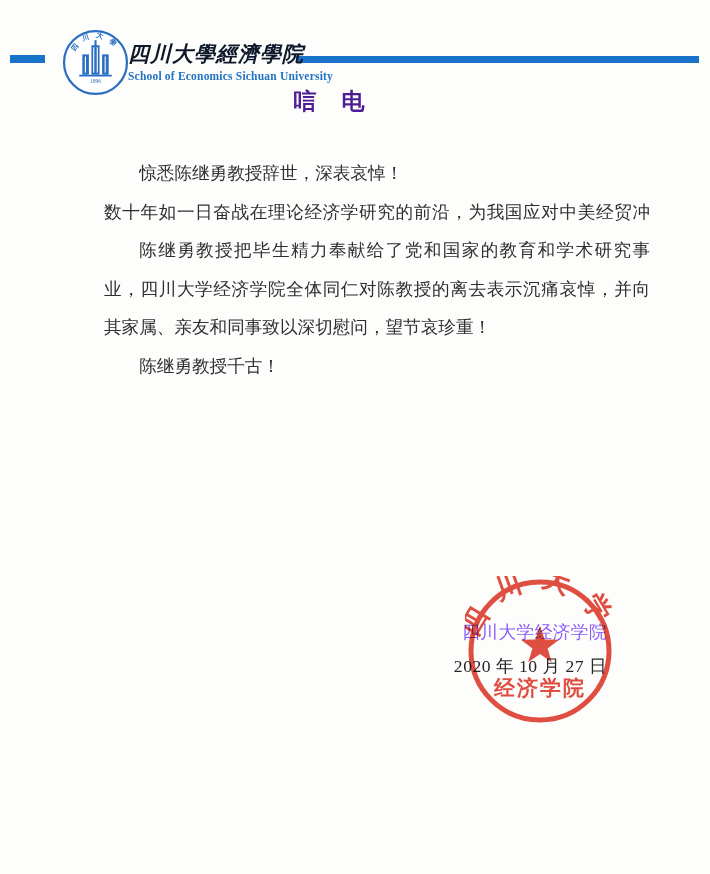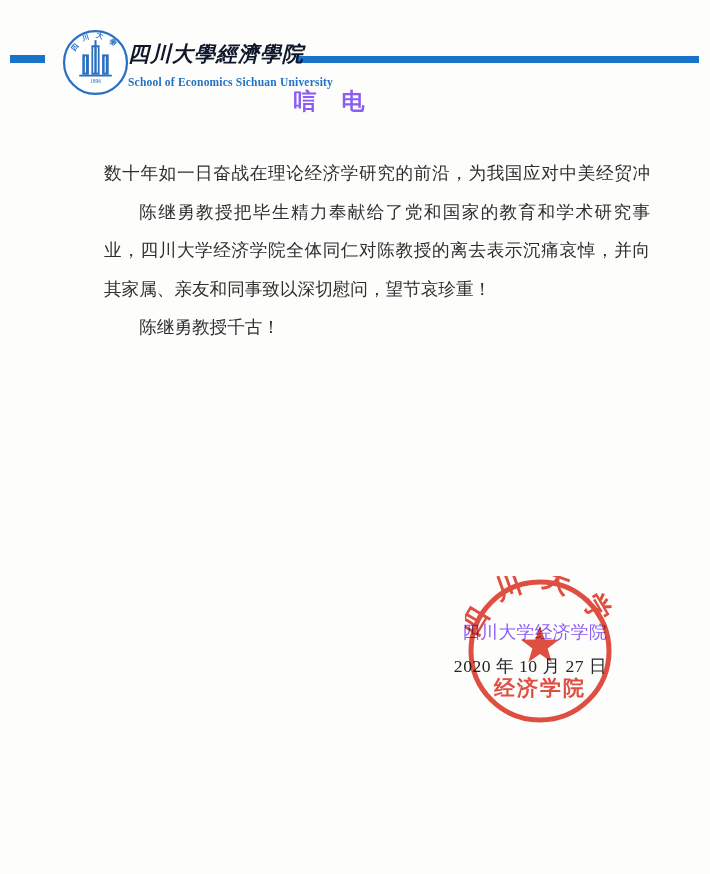--- a/index.html
+++ b/index.html
@@ -11,29 +11,29 @@
   }
   
   .emblem { position:absolute; left:62px; top:29px; width:67px; height:67px; }
   .orgblock { position:absolute; left:128px; top:40px; }
   .org-zh {
     font-size:21px; font-weight:bold; font-style:italic;
     color:#0f172a; letter-spacing:1px; white-space:nowrap;
   }
   .org-en {
     font-size:11.5px; font-weight:bold; color:#2272c3;
-    margin-top:8px; white-space:nowrap; letter-spacing:0.2px;
+    margin-top:2px; white-space:nowrap; letter-spacing:0.2px;
   }
   .rule-left  { position:absolute; left:10px;  top:55px; width:35px;  height:7.5px; background:#1973c8; }
   .rule-right { position:absolute; left:296px; top:56px; width:403px; height:7px;   background:#1973c8; }
   
   .doc-title {
     position:absolute; left:0; top:86px; width:641px;
     text-align:center; text-indent:18px;
-    font-size:23px; font-weight:bold; color:#8b5cf6; letter-spacing:1px;
+    font-size:23px; font-weight:bold; color:#4c1d95; letter-spacing:1px;
   }
   
   .body-text { position:absolute; left:104px; top:154px; width:546px; }
   .line { font-size:17.6px; line-height:38.6px; text-align:left; }
   .line.indent { text-indent:2em; }
   .line.fill { text-align:justify; text-align-last:justify; }
   
   .sig-org  { position:absolute; right:103px; top:620px; font-size:17.6px; color:#8b5cf6; letter-spacing:0.5px; }
   .sig-date { position:absolute; right:103px; top:654px; font-size:17.6px; color:#262626; letter-spacing:0.5px;margin-left:24px; }
   
@@ -75,20 +75,21 @@
   </svg>
 
   <div class="orgblock">
     <div class="org-zh">四川大學經濟學院</div>
     <div class="org-en">School of Economics Sichuan University</div>
   </div>
 
   <div class="doc-title">唁　电</div>
 
   <div class="body-text">
+    <div class="line indent">惊悉陈继勇教授辞世，深表哀悼！</div>
     <div class="line fill">数十年如一日奋战在理论经济学研究的前沿，为我国应对中美经贸冲</div>
     <div class="line indent fill">陈继勇教授把毕生精力奉献给了党和国家的教育和学术研究事</div>
     <div class="line fill">业，四川大学经济学院全体同仁对陈教授的离去表示沉痛哀悼，并向</div>
     <div class="line">其家属、亲友和同事致以深切慰问，望节哀珍重！</div>
     <div class="line indent">陈继勇教授千古！</div>
   </div>
 
   <div class="sig-org">四川大学经济学院</div>
   <div class="sig-date">2020 年 10 月 27 日</div>
 

